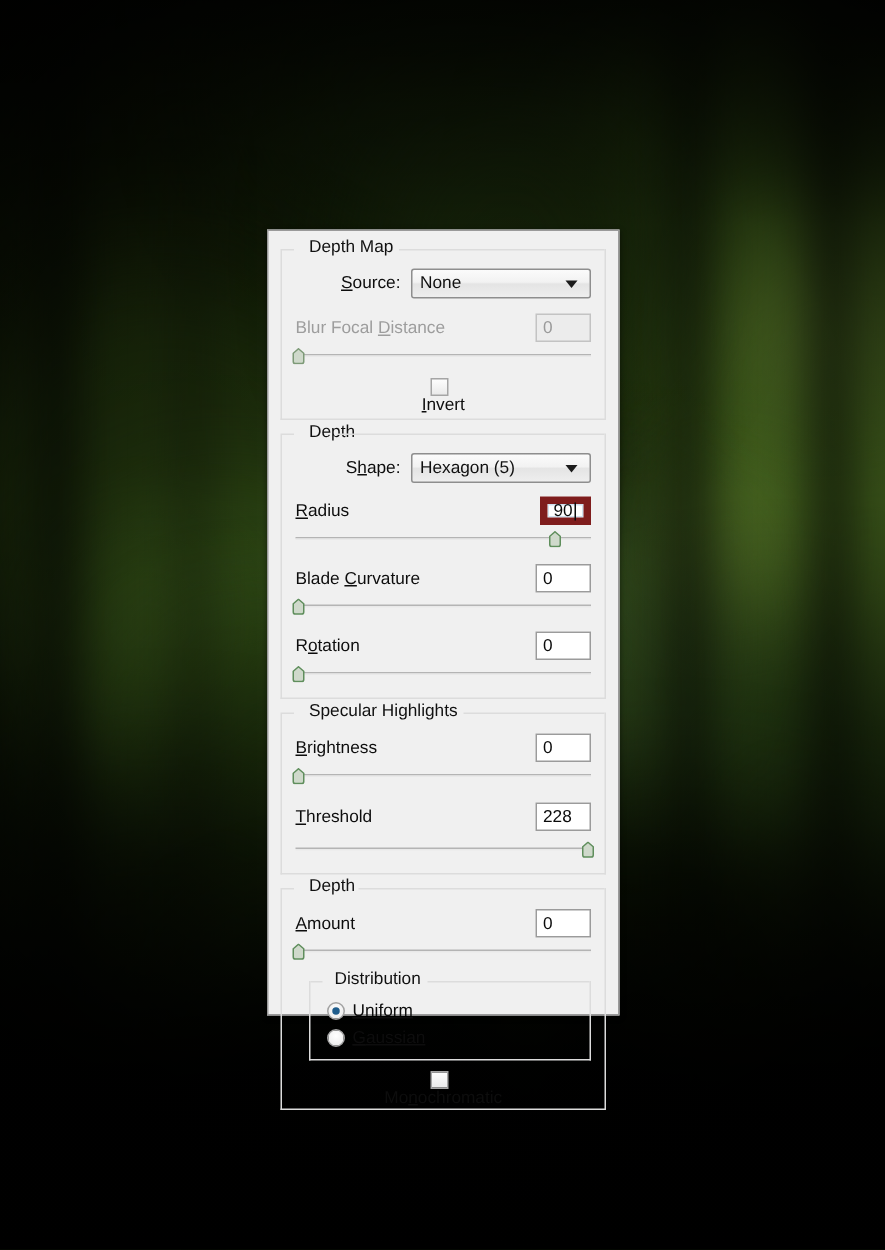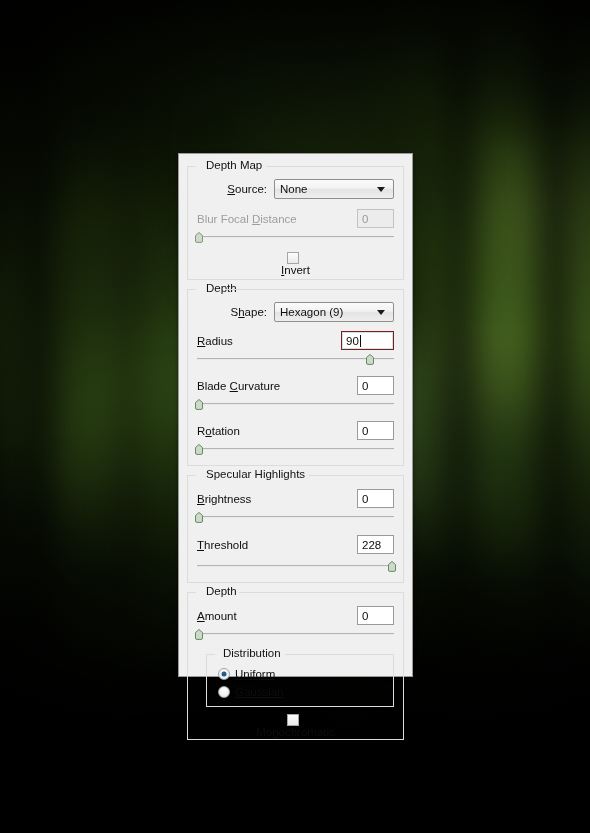--- a/index.html
+++ b/index.html
@@ -98,23 +98,23 @@
     box-sizing:border-box;
     border:1px solid #9b9b9b;
     background:#ffffff;
     font-size:11.5px;
     color:#0b0b0b;
     display:flex;align-items:center;
     padding-left:4px;
     position:relative;
   }
   .numfield.focused{
-    border:1px solid #7f1d1d;
+    border:5px solid #7f1d1d;
     box-shadow:0 0 0 1px rgba(120,170,210,0.35) inset;
-    width:53px;
+    width:34px;
   }
   .numfield.disabled{
     background:#ececec;
     border:1px solid #c3c3c3;
     color:#9a9a9a;
   }
   .caret{
     display:inline-block;width:1px;height:12px;background:#0b0b0b;
     margin-left:1px;
   }
@@ -243,21 +243,21 @@
 
   <div class="sep"></div>
 
   <div class="group" style="--stub: 37px; --stubw: 37px;">
     <div class="group-title">Depth</div>
     <div class="group-inner">
 
       <div class="row">
         <div class="row-label-right lbl">S<span class="u">h</span>ape:</div>
         <div class="combo">
-          <span class="ctext">Hexagon (9)</span>
+          <span class="ctext">Hexagon (5)</span>
           <span class="carrow"></span>
         </div>
       </div>
 
       <div class="ctrlblock" style="margin-top:8px;">
         <div class="labelrow">
           <span class="lbl"><span class="u">R</span>adius</span>
           <span class="numfield focused">
               <span>90</span>
               <span class="caret"></span>

